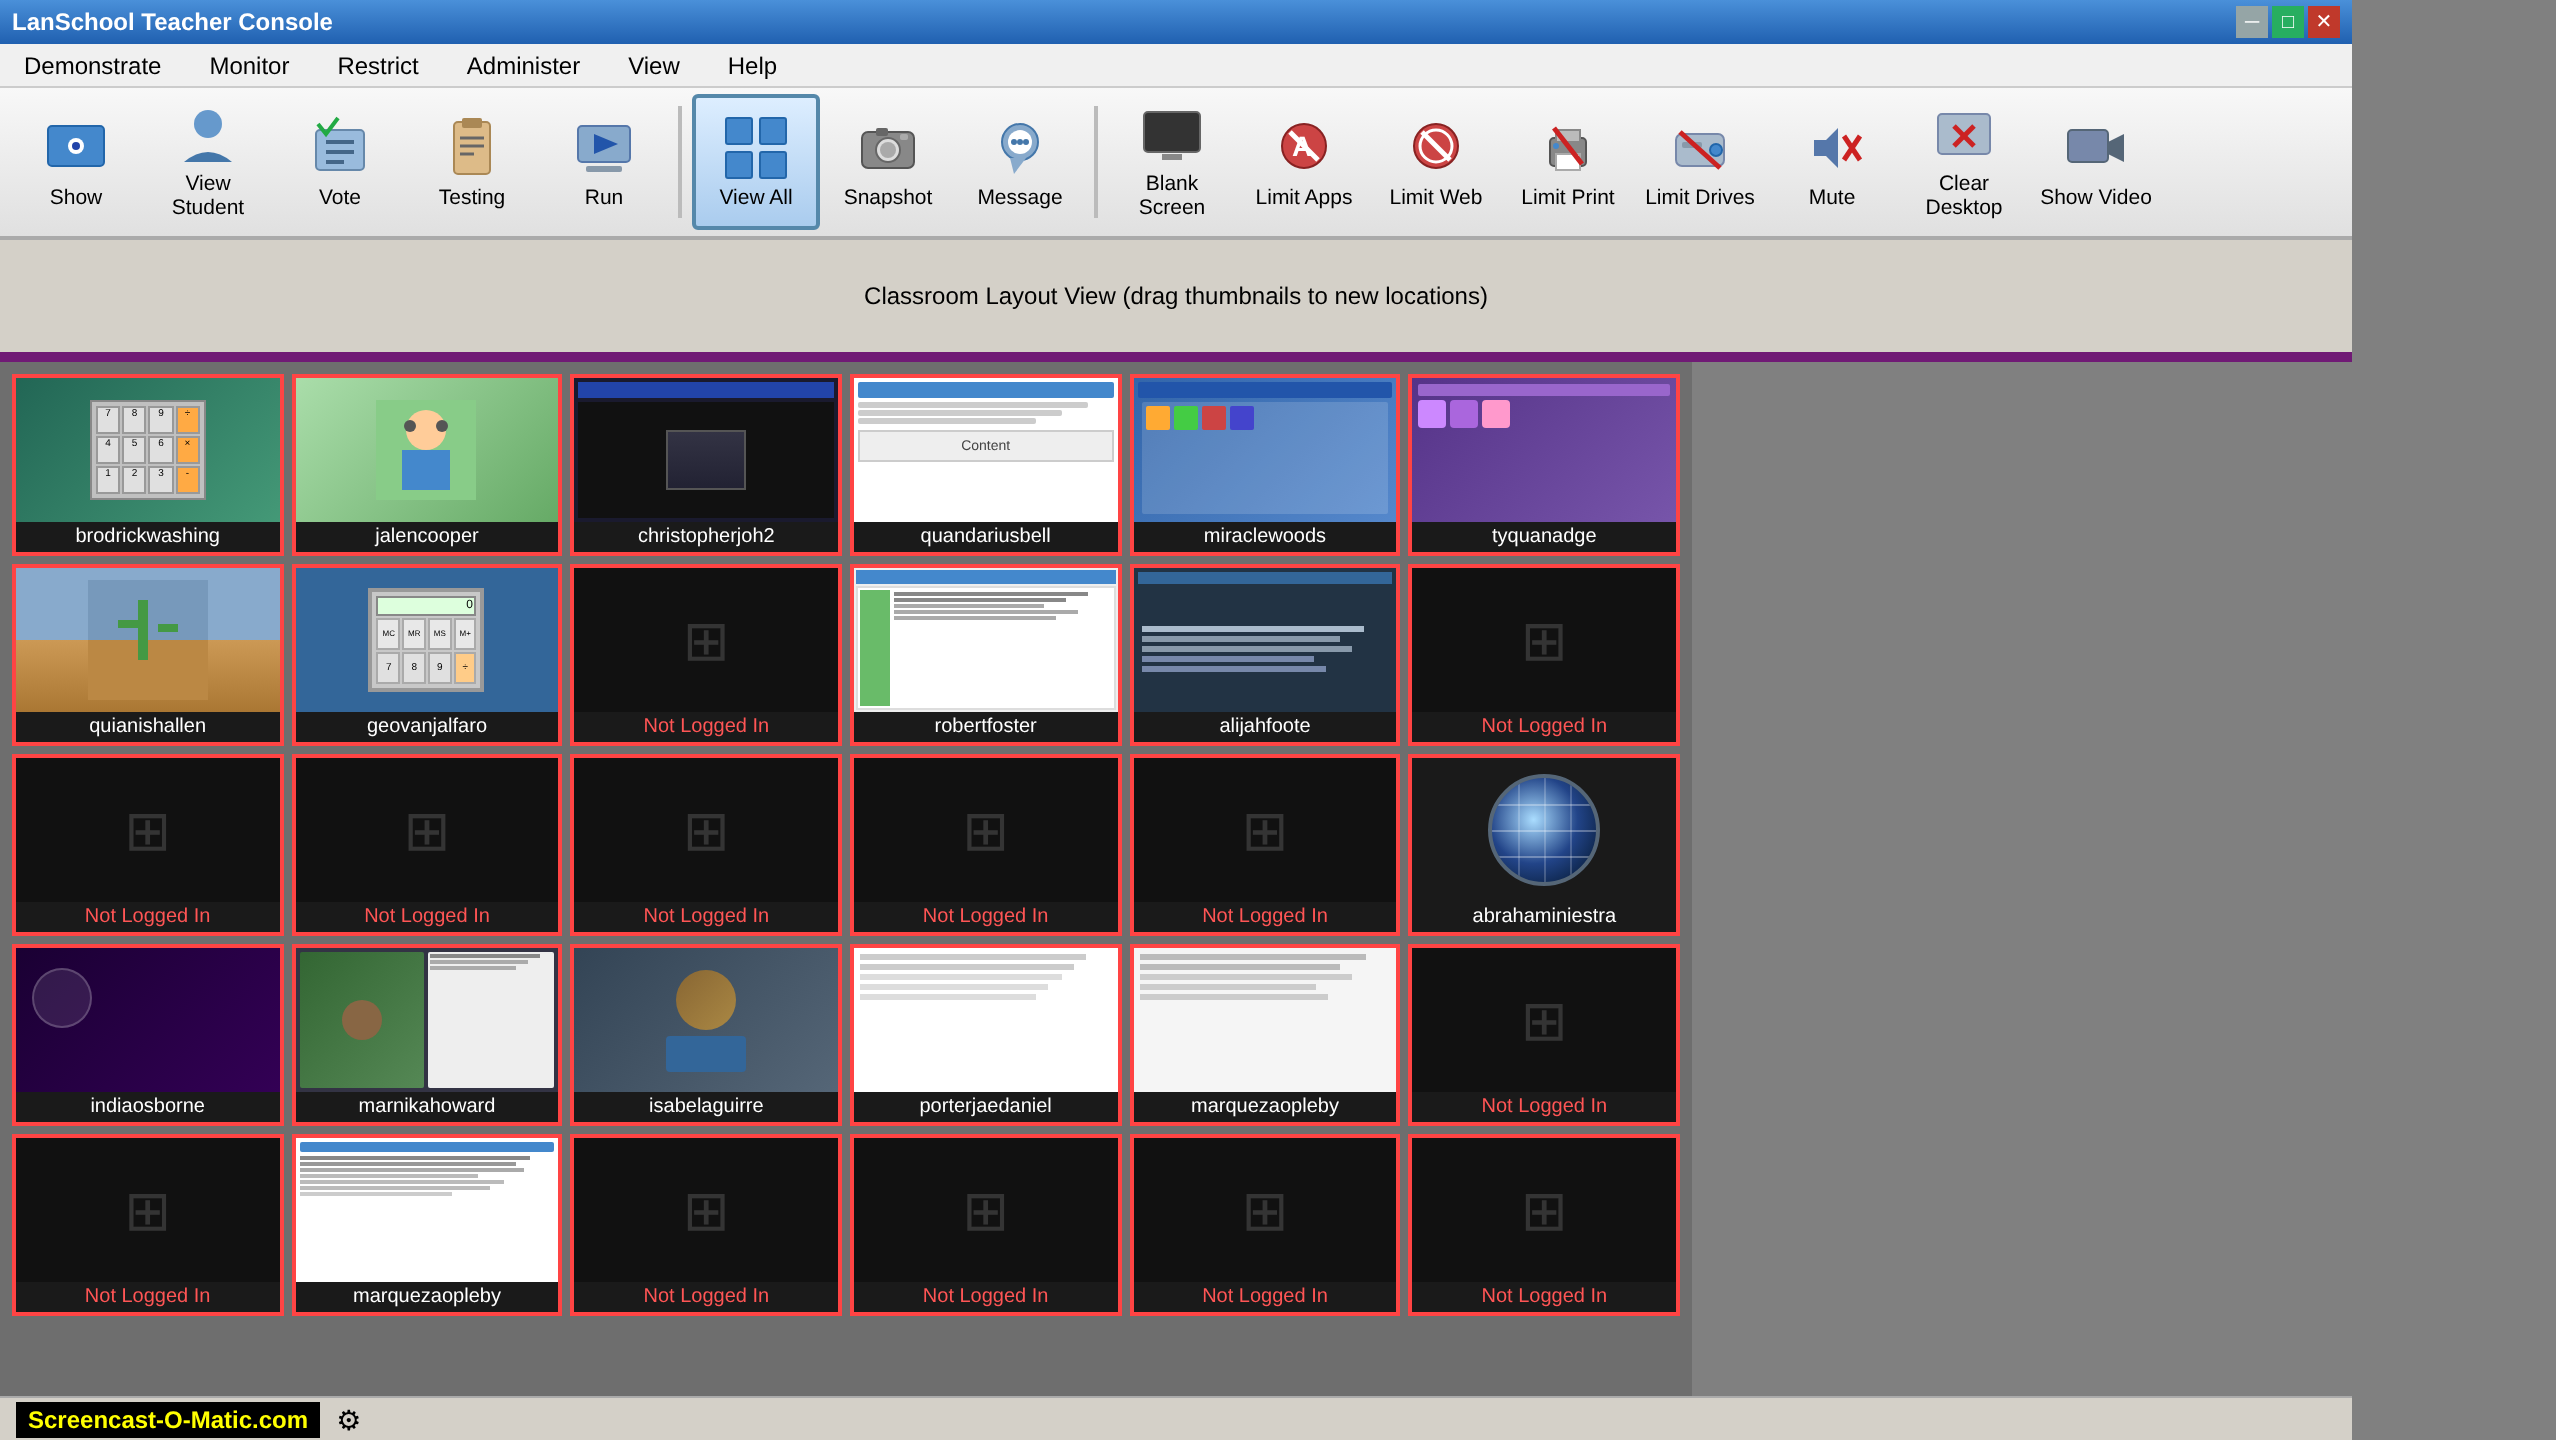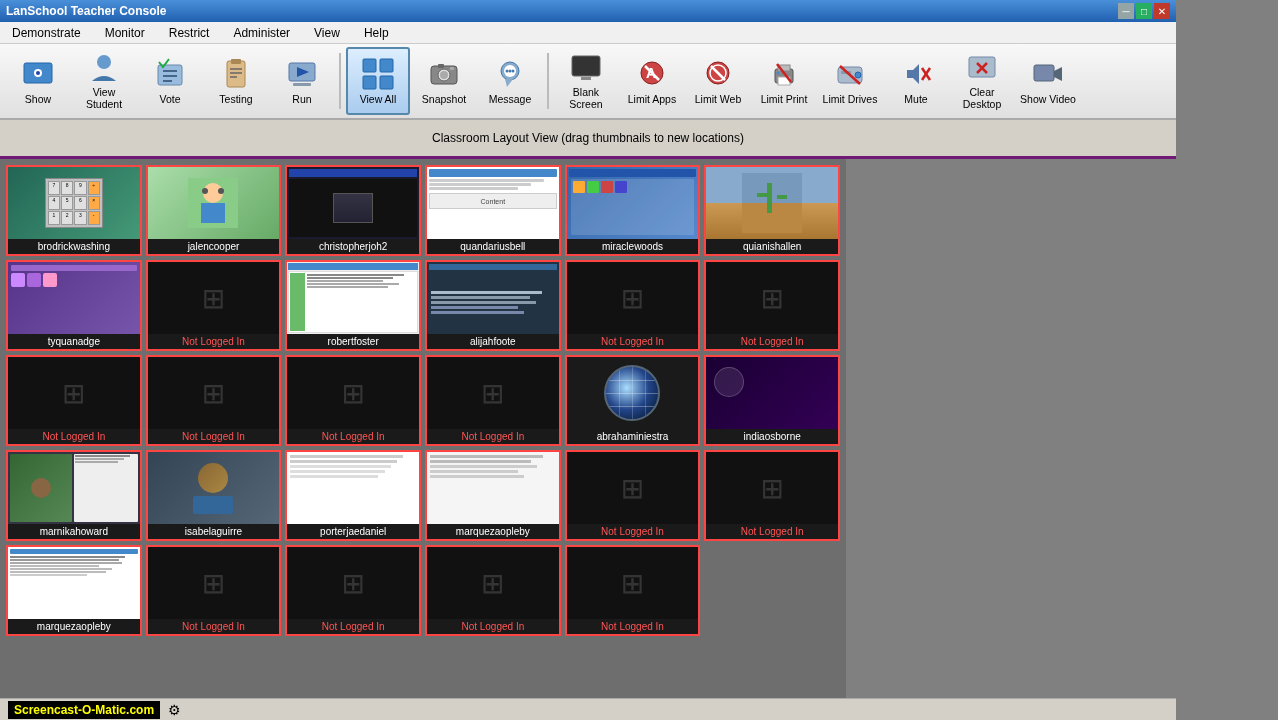--- a/index.html
+++ b/index.html
@@ -92,22 +92,22 @@
       background: #bbb;
       margin: 0 3px;
     }
     .toolbar-btn-label { font-size: 10.5px; text-align: center; line-height: 1.1; }
 
     
     .classroom-header {
       background: #d4d0c8;
       text-align: center;
       font-size: 12px;
-      padding: 11px;
-      border-bottom: 3px solid #701a75;
+      padding: 21px;
+      border-bottom: 5px solid #701a75;
       color: #000;
     }
 
     
     .main-content {
       display: flex;
       height: calc(720px - 22px - 22px - 76px - 24px - 22px);
     }
 
     
@@ -491,46 +491,64 @@
               <div style="width:12px;height:12px;background:#44cc44;border-radius:1px;"></div>
               <div style="width:12px;height:12px;background:#cc4444;border-radius:1px;"></div>
               <div style="width:12px;height:12px;background:#4444cc;border-radius:1px;"></div>
             </div>
           </div>
         </div>
         <div class="thumb-name active-user">miraclewoods</div>
       </div>
 
       <div class="thumb-item">
+        <div class="thumb-preview" style="background:linear-gradient(135deg,#553388,#7755aa);">
+          <div style="width:100%;height:100%;position:relative;padding:3px;">
+            <div style="height:6px;background:#9966cc;border-radius:1px;margin-bottom:2px;"></div>
+            <div style="display:flex;gap:2px;flex-wrap:wrap;">
+              <div style="width:14px;height:14px;background:#cc88ff;border-radius:2px;"></div>
+              <div style="width:14px;height:14px;background:#aa66dd;border-radius:2px;"></div>
+              <div style="width:14px;height:14px;background:#ff99cc;border-radius:2px;"></div>
+            </div>
+          </div>
+        </div>
+        <div class="thumb-name active-user">tyquanadge</div>
+      </div>
+
+      <div class="thumb-item">
         <div class="thumb-preview" style="background:linear-gradient(180deg,#88aacc 0%,#88aacc 50%,#cc9955 50%,#aa7733 100%);">
           <svg width="60" height="60" viewBox="0 0 60 60">
             <rect x="0" y="0" width="60" height="30" fill="#7799bb"></rect>
             <rect x="0" y="30" width="60" height="30" fill="#bb8844"></rect>
             <rect x="25" y="10" width="5" height="30" fill="#449944"></rect>
             <rect x="15" y="20" width="12" height="4" fill="#449944"></rect>
             <rect x="35" y="22" width="10" height="4" fill="#449944"></rect>
           </svg>
         </div>
         <div class="thumb-name active-user">quianishallen</div>
       </div>
 
       <div class="thumb-item">
-        <div class="thumb-preview" style="background:linear-gradient(135deg,#553388,#7755aa);">
-          <div style="width:100%;height:100%;position:relative;padding:3px;">
-            <div style="height:6px;background:#9966cc;border-radius:1px;margin-bottom:2px;"></div>
-            <div style="display:flex;gap:2px;flex-wrap:wrap;">
-              <div style="width:14px;height:14px;background:#cc88ff;border-radius:2px;"></div>
-              <div style="width:14px;height:14px;background:#aa66dd;border-radius:2px;"></div>
-              <div style="width:14px;height:14px;background:#ff99cc;border-radius:2px;"></div>
+        <div class="thumb-preview" style="background:#336699;">
+          <div style="background:#c8c8c8;width:58px;height:52px;border:2px solid #999;padding:2px;display:flex;flex-direction:column;gap:1px;">
+            <div style="background:#ddffdd;height:10px;border:1px solid #888;display:flex;align-items:center;padding:1px;font-size:6px;color:#000;justify-content:flex-end;">0</div>
+            <div style="display:grid;grid-template-columns:repeat(4,1fr);gap:1px;flex:1;">
+              <div style="background:#e8e8e8;border:1px solid #aaa;font-size:4px;text-align:center;color:#000;display:flex;align-items:center;justify-content:center;">MC</div>
+              <div style="background:#e8e8e8;border:1px solid #aaa;font-size:4px;text-align:center;color:#000;display:flex;align-items:center;justify-content:center;">MR</div>
+              <div style="background:#e8e8e8;border:1px solid #aaa;font-size:4px;text-align:center;color:#000;display:flex;align-items:center;justify-content:center;">MS</div>
+              <div style="background:#e8e8e8;border:1px solid #aaa;font-size:4px;text-align:center;color:#000;display:flex;align-items:center;justify-content:center;">M+</div>
+              <div style="background:#e0e0e0;border:1px solid #aaa;font-size:5px;text-align:center;color:#000;display:flex;align-items:center;justify-content:center;">7</div>
+              <div style="background:#e0e0e0;border:1px solid #aaa;font-size:5px;text-align:center;color:#000;display:flex;align-items:center;justify-content:center;">8</div>
+              <div style="background:#e0e0e0;border:1px solid #aaa;font-size:5px;text-align:center;color:#000;display:flex;align-items:center;justify-content:center;">9</div>
+              <div style="background:#ffcc88;border:1px solid #aaa;font-size:5px;text-align:center;color:#000;display:flex;align-items:center;justify-content:center;">÷</div>
             </div>
           </div>
         </div>
-        <div class="thumb-name active-user">tyquanadge</div>
-      </div>
-
+        <div class="thumb-name active-user">geovanjalfaro</div>
+      </div>
 
       <div class="thumb-item">
         <div class="thumb-preview" style="background:#111;">
           <div class="win-logo">⊞</div>
         </div>
         <div class="thumb-name">Not Logged In</div>
       </div>
 
       <div class="thumb-item">
         <div class="thumb-preview" style="background:#eee;">

